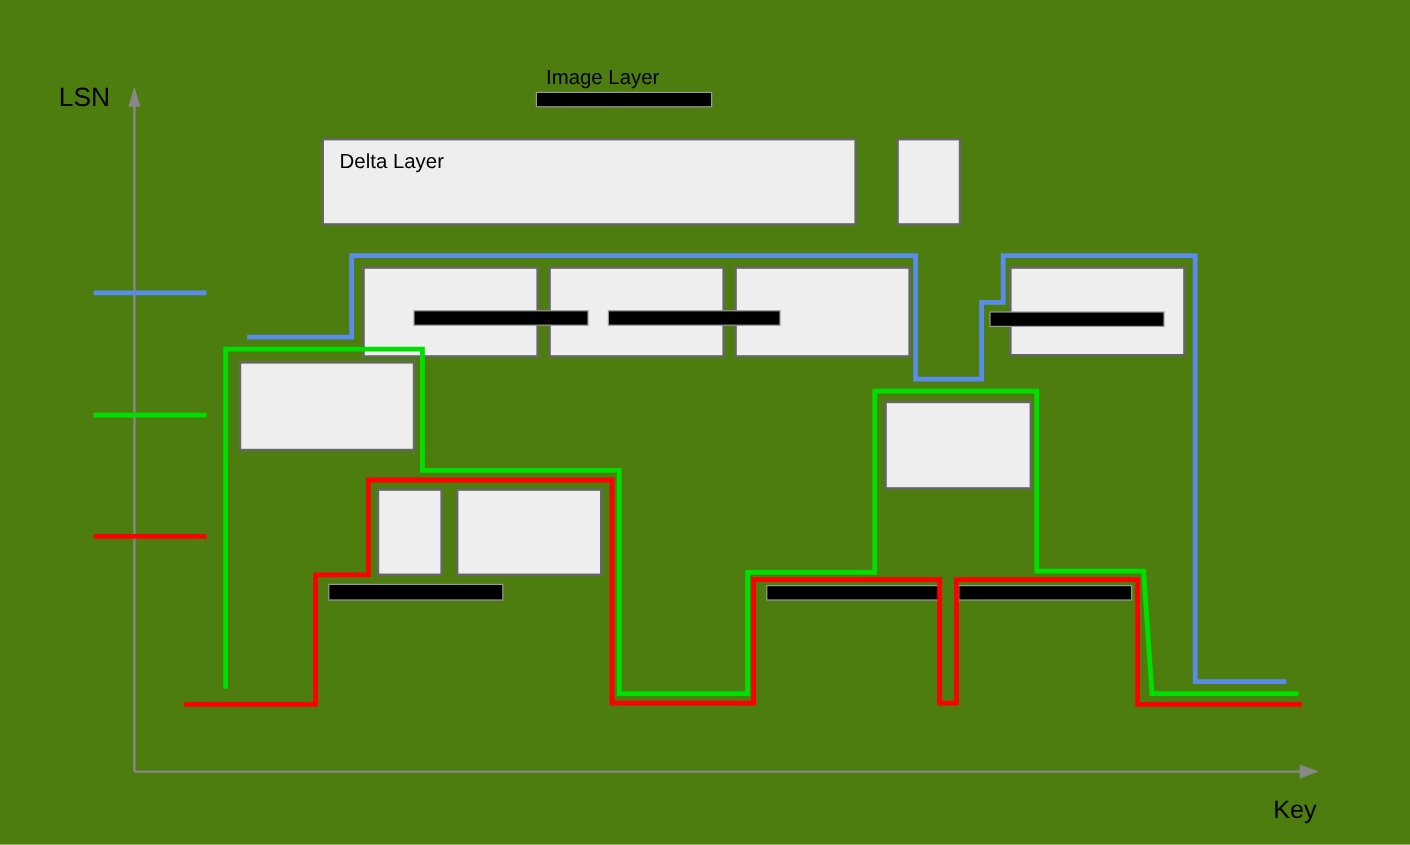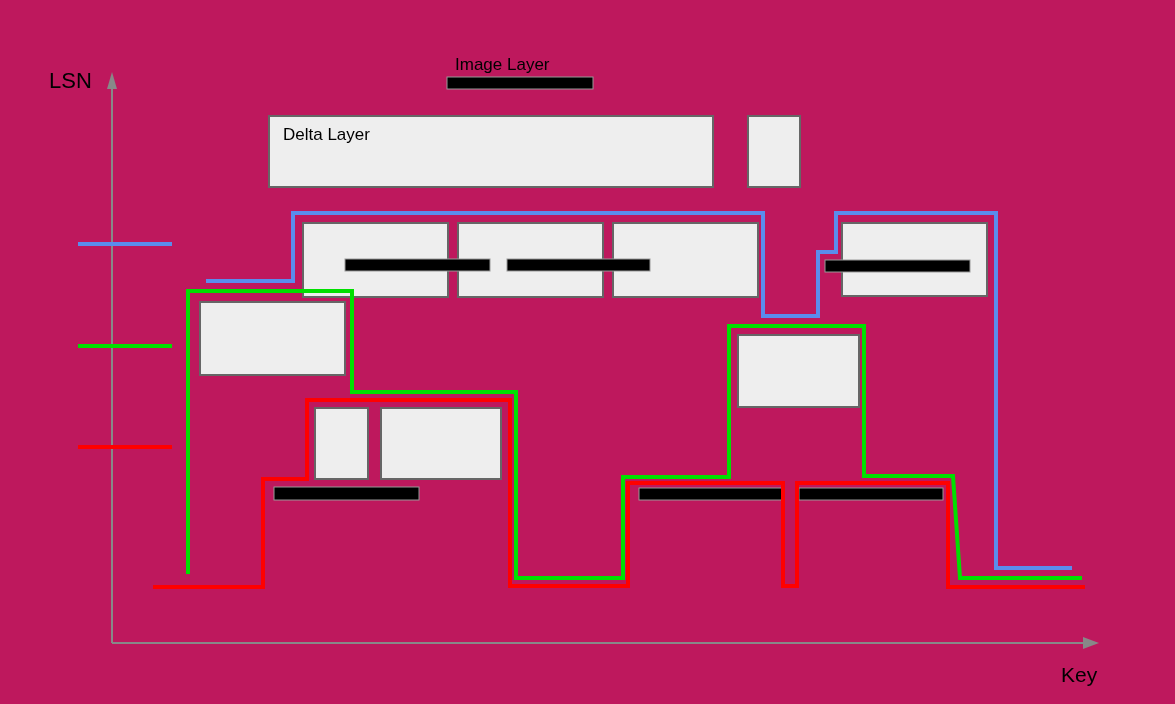--- a/index.html
+++ b/index.html
@@ -1,20 +1,20 @@
 <!DOCTYPE html>
 <html><head>
 <meta charset="utf-8">
 <style>
   html, body { margin: 0; padding: 0; background: #ffffff; }
   .stage {
     position: relative;
     width: 1175px;
     height: 704px;
-    background: #be185d;
+    background: #4d7c0f;
     overflow: hidden;
     font-family: "Liberation Sans", "DejaVu Sans", sans-serif;
   }
   svg text {
     font-family: "Liberation Sans", "DejaVu Sans", sans-serif;
     fill: #000000;
   }
   .y-axis-label { font-size: 22px; }
   .x-axis-label { font-size: 21px; }
   .legend-label { font-size: 17px; }

